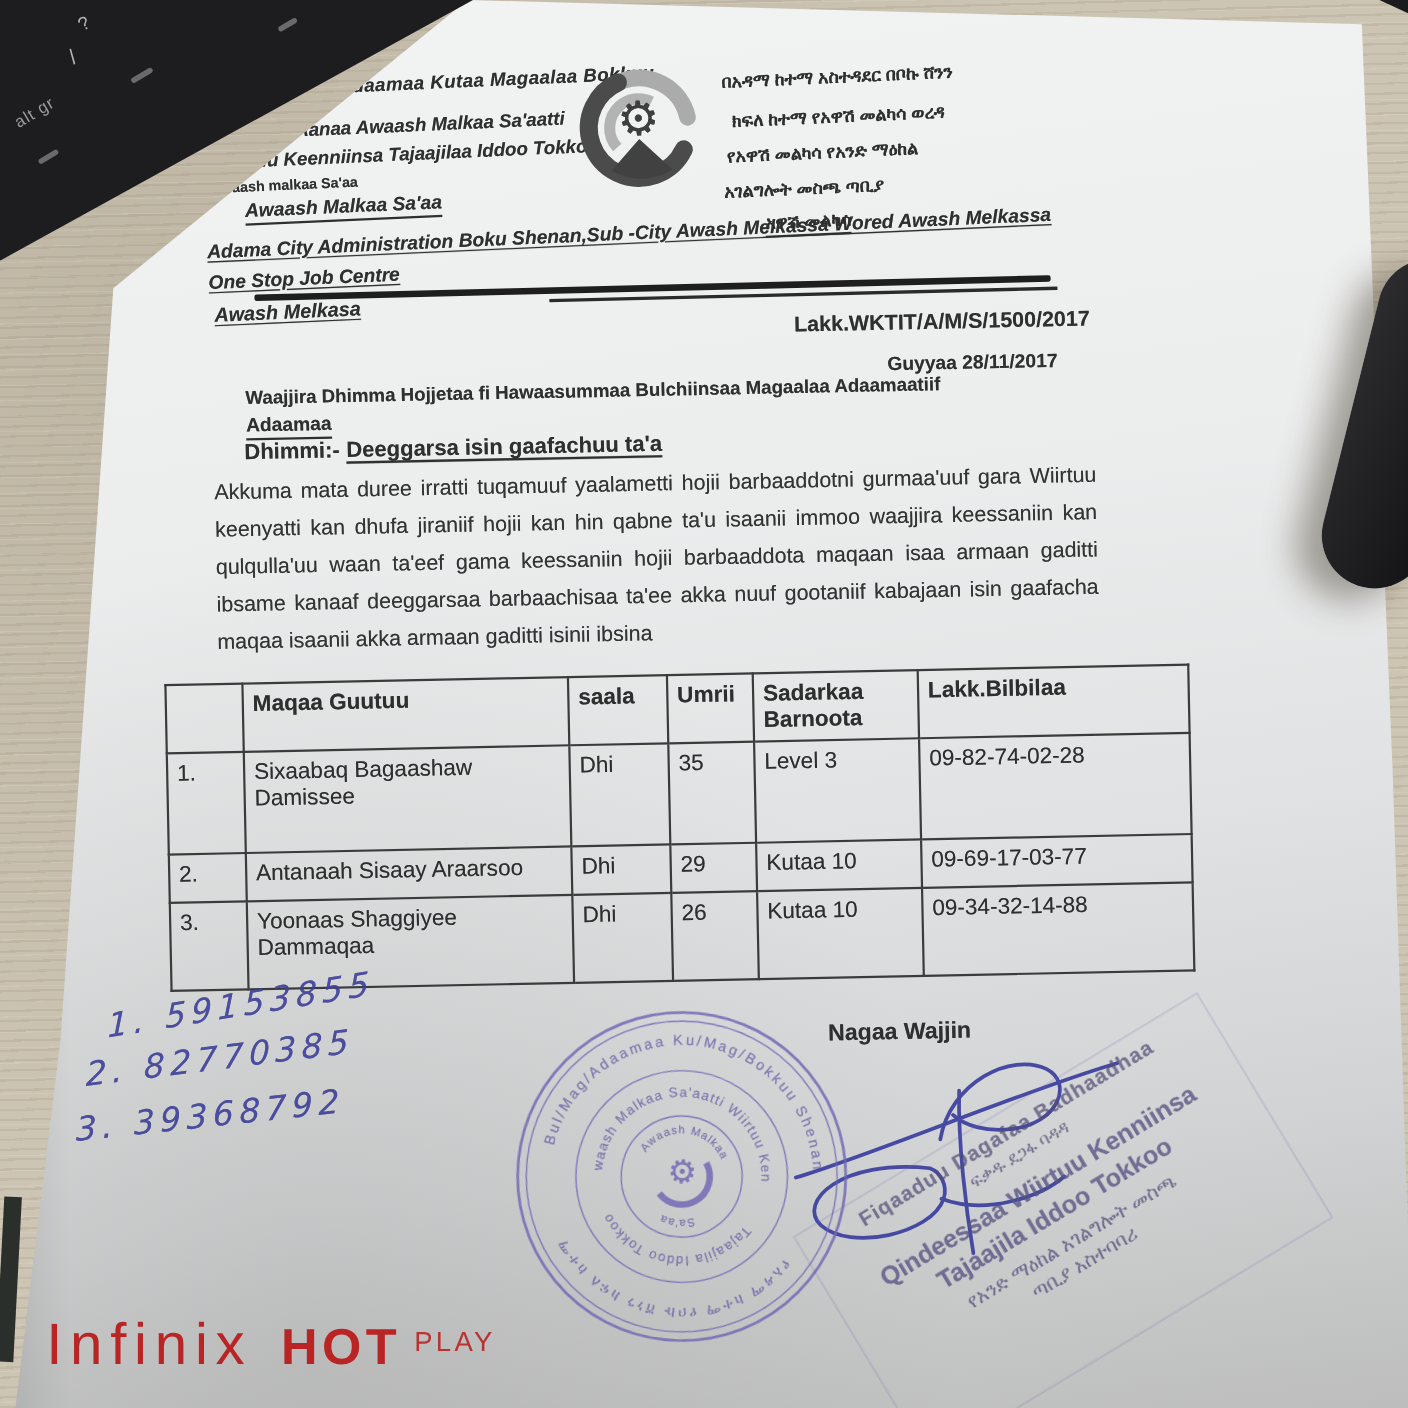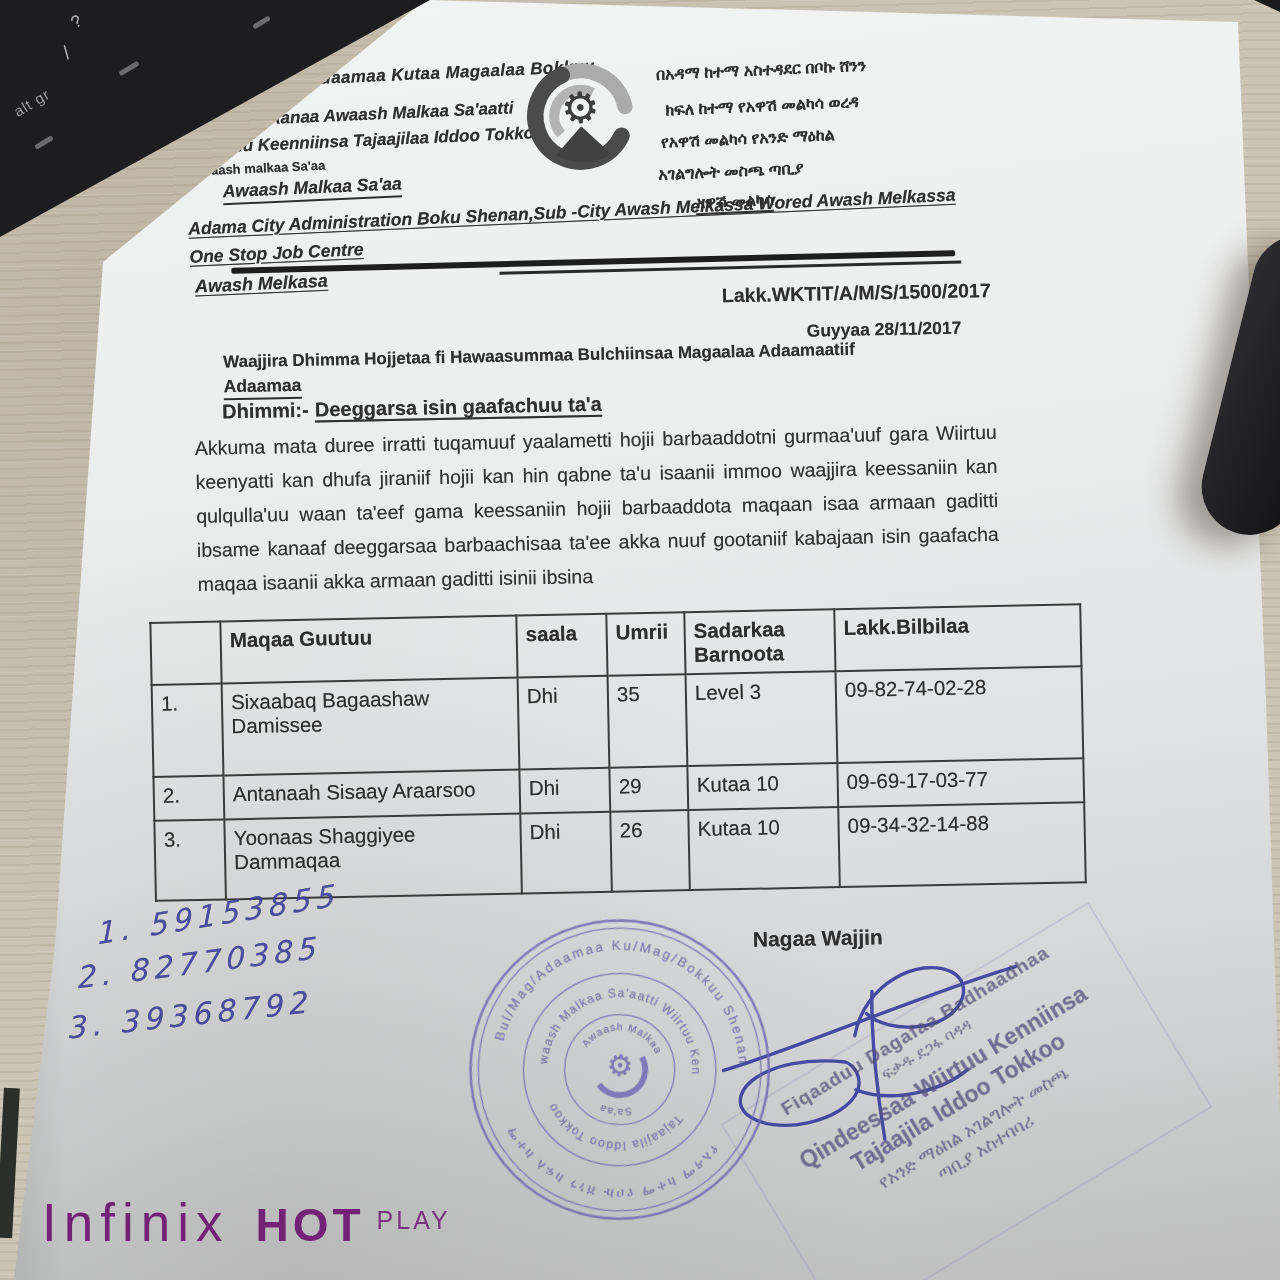--- a/index.html
+++ b/index.html
@@ -125,21 +125,21 @@
   .st1 { left:118px; top:66px; width:22px; height:5px; }
   .st2 { left:252px; top:20px; width:19px; height:5px; }
   .st3 { left:34px;  top:140px; width:20px; height:5px; }
 
   .mouse { position:absolute; left:1227px; top:232px; width:96px; height:306px;
     border-radius:48px; background:linear-gradient(100deg,#2d2d30,#131315);
     transform:rotate(14deg);
     box-shadow:-20px 16px 32px rgba(66,58,42,.45); }
 
   
-  .watermark { position:absolute; left:42px; top:1192px; color:#701a75; opacity:.95;
+  .watermark { position:absolute; left:42px; top:1192px; color:#b91c1c; opacity:.95;
     white-space:nowrap; }
   .wm-brand { font-size:53px; letter-spacing:7px; font-weight:normal; }
   .wm-model { font-size:46px; font-weight:bold; letter-spacing:4px; margin-left:26px; }
   .wm-variant { font-size:25px; letter-spacing:3px; margin-left:12px; position:relative; top:-12px;
     opacity:.9; }
 
   svg text { font-family:"Liberation Sans", sans-serif; }
 </style>
 </head>
 <body>

